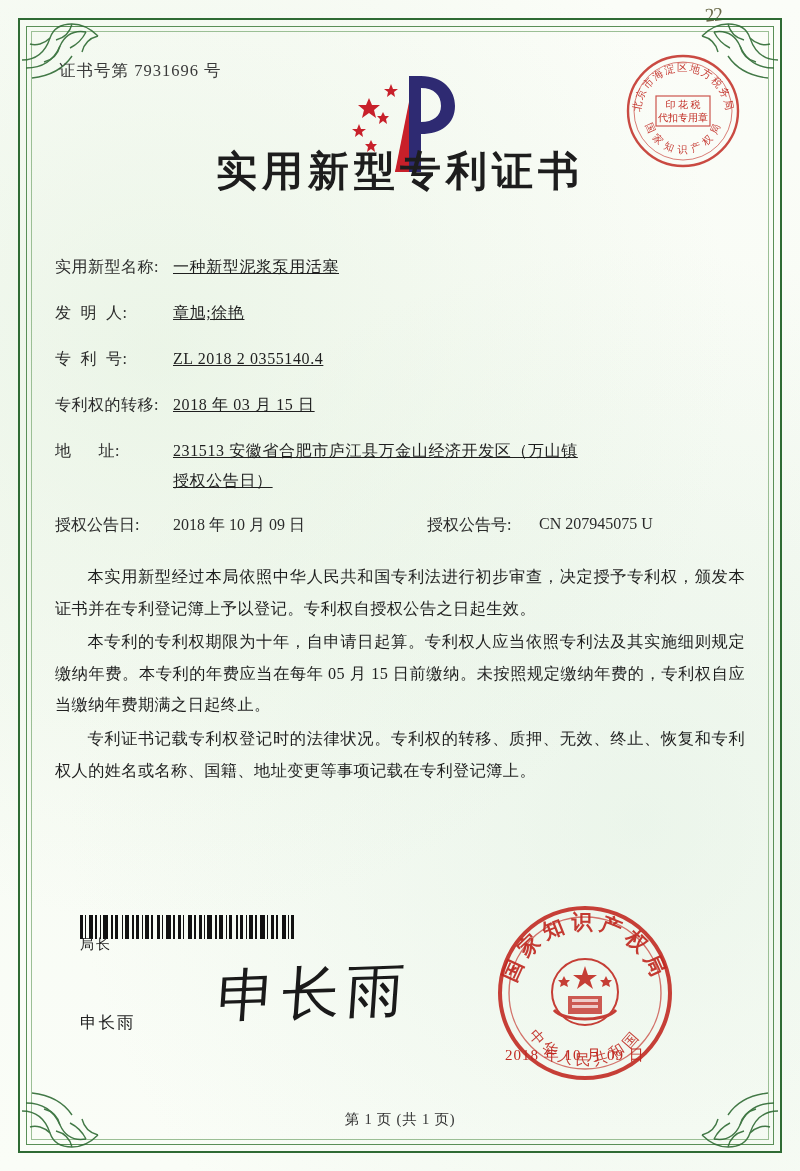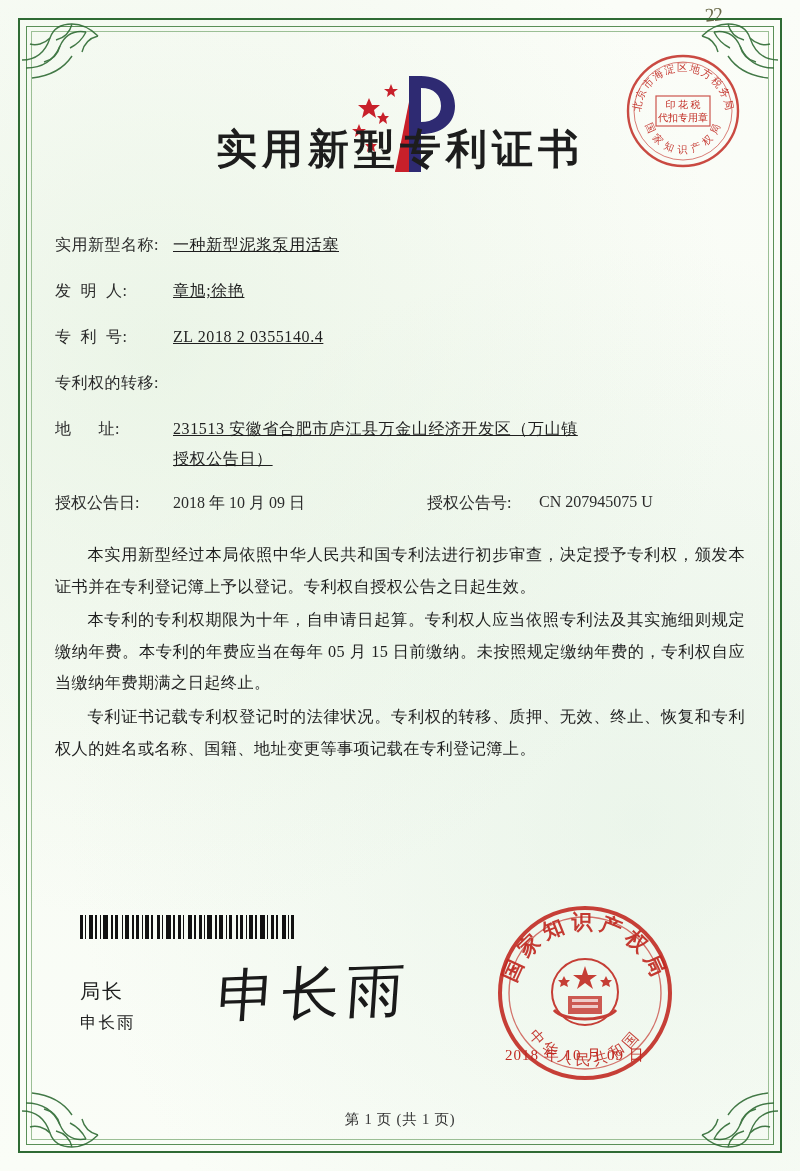--- a/index.html
+++ b/index.html
@@ -176,22 +176,22 @@
     display: block;
     background: #111;
     height: 100%;
   }
   .barcode .sp { background: transparent; }
 
   
   .sig-label {
     position: absolute;
     left: 80px;
-    top: 978px;
-    font-size: 20px;
+    top: 936px;
+    font-size: 14px;
     letter-spacing: 2px;
     color: #222;
   }
   .sig-name {
     position: absolute;
     left: 80px;
     top: 1012px;
     font-size: 16.5px;
     letter-spacing: 2px;
     color: #222;
@@ -334,38 +334,40 @@
         <polygon points="34,30 37,37 45,37 39,42 41,50 34,45 27,50 29,42 23,37 31,37"></polygon>
         <polygon points="56,16 58,21 63,21 59,24 60,29 56,26 52,29 53,24 49,21 54,21"></polygon>
         <polygon points="24,56 26,61 31,61 27,64 28,69 24,66 20,69 21,64 17,61 22,61"></polygon>
         <polygon points="48,44 50,48 54,48 51,51 52,56 48,53 44,56 45,51 42,48 46,48"></polygon>
         <polygon points="36,72 38,76 42,76 39,79 40,84 36,81 32,84 33,79 30,76 34,76"></polygon>
       </g>
     </svg>
   </div>
 
   <div class="content">
+    <div class="cert-no">证书号第 7931696 号</div>
 
     <div class="title">实用新型专利证书</div>
 
     <div class="fields">
       <div class="field-row">
         <div class="field-label">实用新型名称:</div>
         <div class="field-value">一种新型泥浆泵用活塞</div>
       </div>
       <div class="field-row">
         <div class="field-label">发  明  人:</div>
         <div class="field-value">章旭;徐艳</div>
       </div>
       <div class="field-row">
         <div class="field-label">专  利  号:</div>
         <div class="field-value">ZL 2018 2 0355140.4</div>
       </div>
       <div class="field-row">
         <div class="field-label">专利权的转移:</div>
+        <div class="field-value">2018 年 03 月 15 日</div>
       </div>
       <div class="field-row">
         <div class="field-label">地      址:</div>
         <div class="field-value">
           <span>231513 安徽省合肥市庐江县万金山经济开发区（万山镇</span>
           <span class="indent2">授权公告日）</span>
         </div>
       </div>
 
       <div class="row-two">

